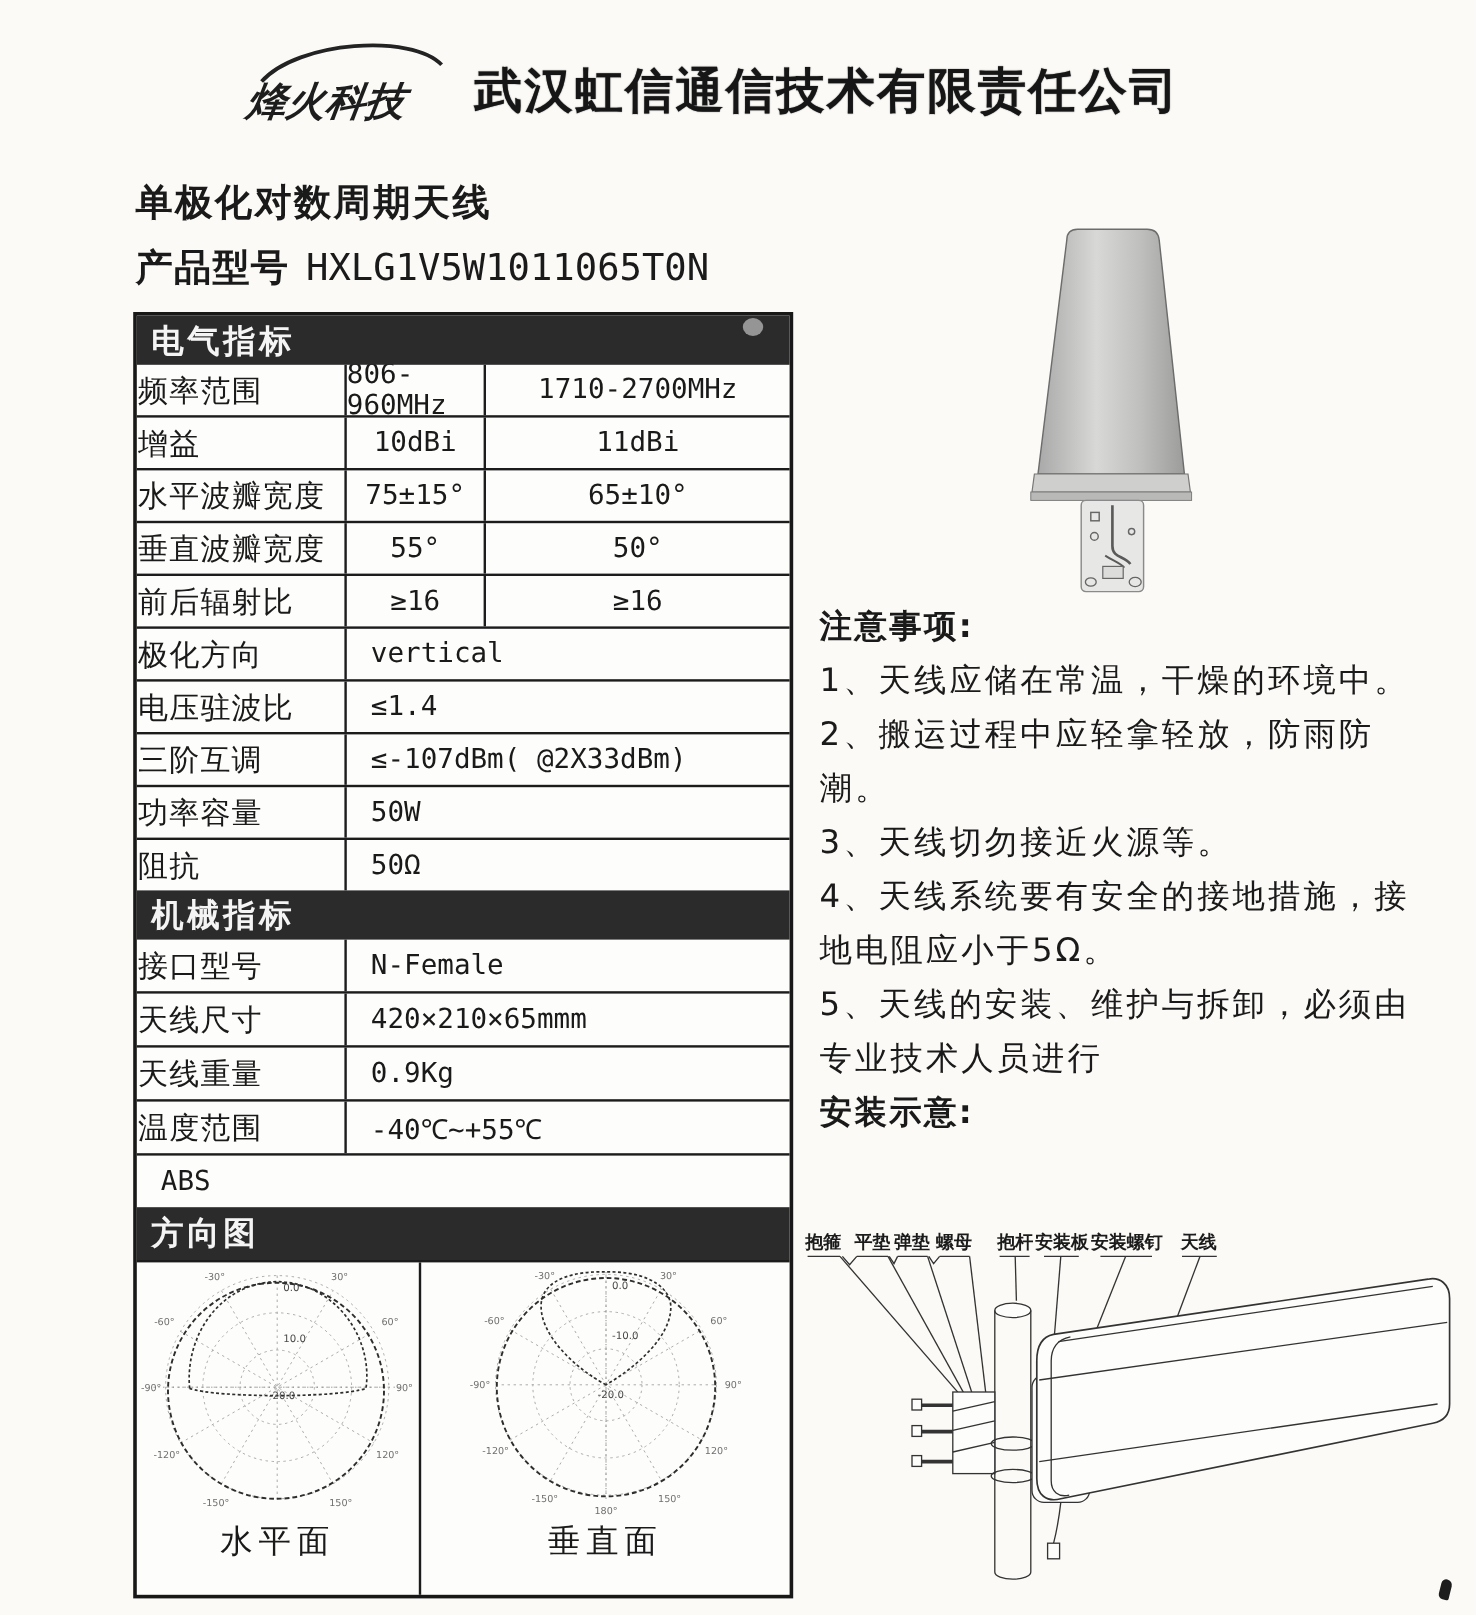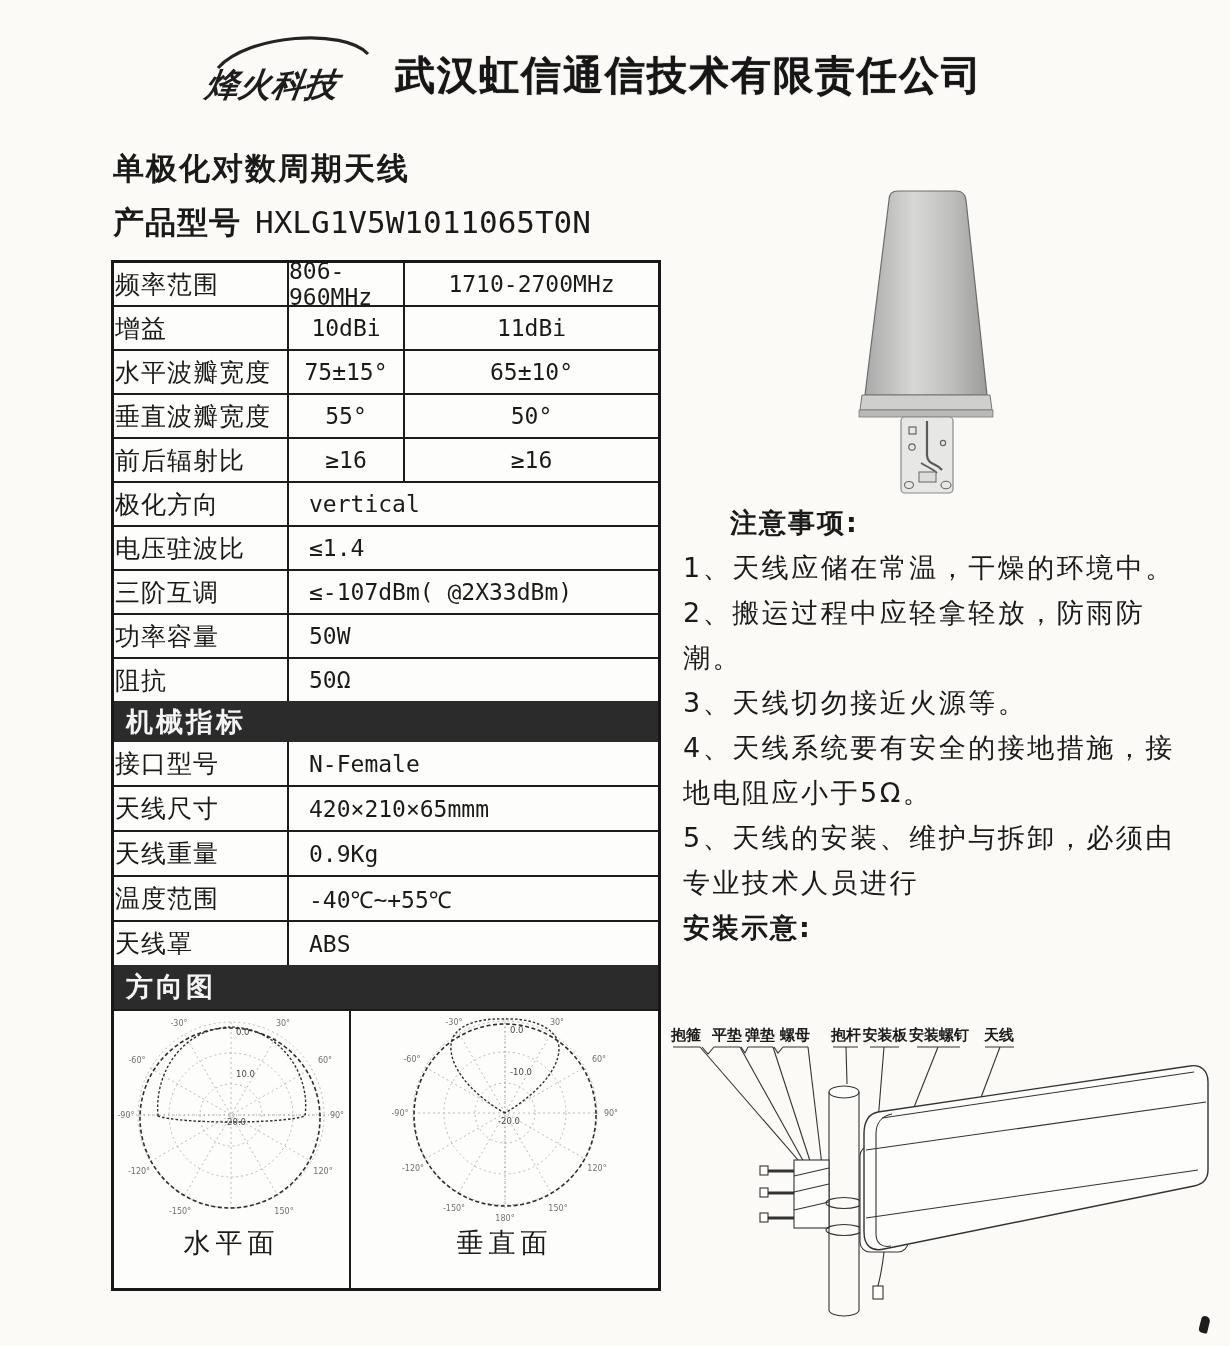--- a/index.html
+++ b/index.html
@@ -36,21 +36,21 @@
 
   .pattern-area{display:flex;border-top:2px solid #1c1c1c;height:277px;}
   .pattern-cell{width:237px;border-right:2px solid #1c1c1c;display:flex;flex-direction:column;
                 align-items:center;box-sizing:border-box;}
   .pattern-cell.last{flex:1;border-right:none;}
   .pattern-caption{font-size:27px;letter-spacing:5px;margin-top:2px;}
 
   
   .antenna-photo{position:absolute;left:825px;top:183px;}
   .notes{position:absolute;left:683px;top:500px;width:518px;}
-  .notes-title{font-size:27px;font-weight:bold;line-height:45px;letter-spacing:2px;margin-left:47px;}
+  .notes-title{font-size:27px;font-weight:bold;line-height:45px;letter-spacing:2px;}
   .note-item{font-size:27px;line-height:45px;letter-spacing:2.5px;}
   .install-title{font-size:27px;font-weight:bold;line-height:46px;letter-spacing:2px;}
   .install-fig{position:absolute;left:670px;top:1020px;}
 
   .corner-mark{position:absolute;left:1200px;top:1316px;width:9px;height:17px;background:#1d1d1d;
                border-radius:5px 6px 2px 5px;transform:rotate(14deg);}
 
   svg text{font-family:"DejaVu Sans",sans-serif;}
   .polar-angle{font-size:8px;fill:#6f6f6f;}
   .polar-ring{font-size:8.5px;fill:#4a4a4a;}
@@ -69,20 +69,24 @@
   </svg>
   <div class="company">武汉虹信通信技术有限责任公司</div>
 
   <div class="title1">单极化对数周期天线</div>
   <div class="title2">
     <span>产品型号</span><span class="model">HXLG1V5W1011065T0N</span>
   </div>
 
   <div class="spec-table">
 
+    <div class="sec-bar">
+      <span>电气指标</span>
+      <span class="bubble"></span>
+    </div>
 
     <div class="elec">
       <div class="trow" style="border-top:none;">
         <div class="cell c-label">频率范围</div>
         <div class="cell c-v1">806-960MHz</div>
         <div class="cell c-v2">1710-2700MHz</div>
       </div>
       <div class="trow">
         <div class="cell c-label">增益</div>
         <div class="cell c-v1">10dBi</div>
@@ -140,21 +144,20 @@
       </div>
       <div class="trow">
         <div class="cell c-label">天线重量</div>
         <div class="cell c-span">0.9Kg</div>
       </div>
       <div class="trow">
         <div class="cell c-label">温度范围</div>
         <div class="cell c-span">-40℃~+55℃</div>
       </div>
       <div class="trow">
-        <div class="cell c-label">天线罩</div>
         <div class="cell c-span">ABS</div>
       </div>
     </div>
 
     <div class="sec-bar tall">
       <span>方向图</span>
     </div>
 
     <div class="pattern-area">
 

